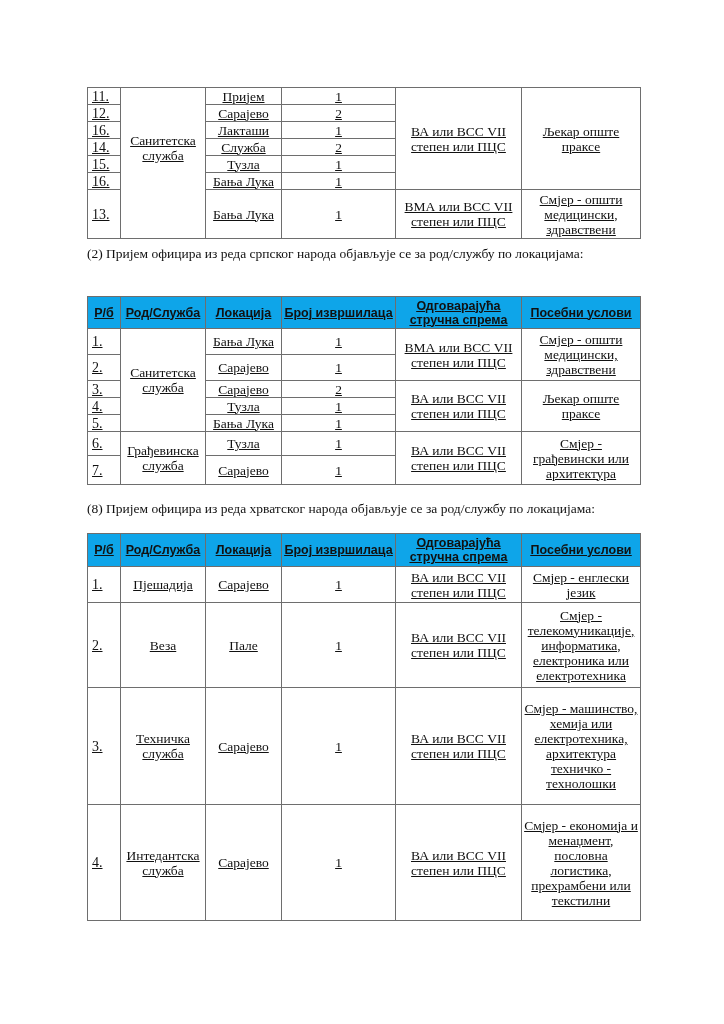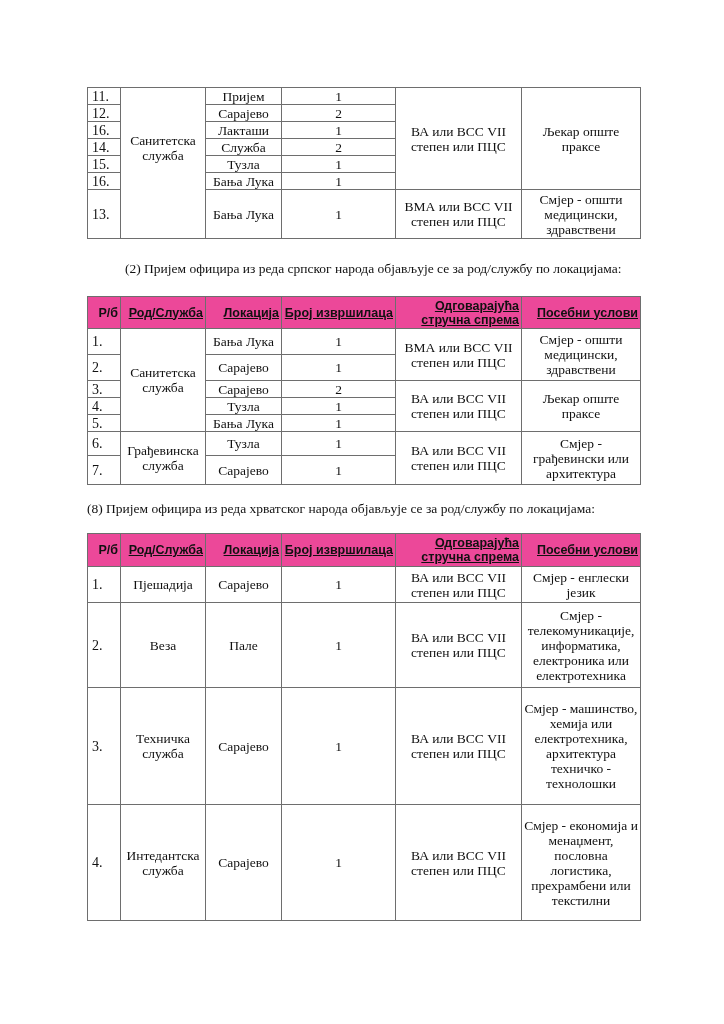--- a/index.html
+++ b/index.html
@@ -1,32 +1,32 @@
 <!DOCTYPE html>
 <html><head>
 <meta charset="utf-8">
 <style>
   html, body { margin:0; padding:0; background:#ffffff; }
   body { width:724px; height:1024px; position:relative; overflow:hidden;
          font-family:"Liberation Serif", "DejaVu Serif", serif; color:#111; }
   table { position:absolute; left:87px; border-collapse:collapse; table-layout:fixed;
-          width:553px; font-size:13.5px; line-height:15px; }
+          width:553px; font-size:13.5px; line-height:15px;text-decoration:underline; }
   td, th { border:1px solid #6e6e6e; padding:0 2px; text-align:center; vertical-align:middle;
            overflow:hidden; }
   col.c1 { width:33px; } col.c2 { width:85px; } col.c3 { width:76px; }
   col.c4 { width:114px; } col.c5 { width:126px; } col.c6 { width:119px; }
   td.rb { text-align:left; padding-left:4px; font-size:14px; }
-  th { background:#ec4899; font-family:"Liberation Sans", "DejaVu Sans", sans-serif; font-weight:bold;
-       font-size:12.5px; line-height:14px; text-decoration:underline; border-color:#6e6e6e;text-align:right; }
+  th { background:#0ea5e9; font-family:"Liberation Sans", "DejaVu Sans", sans-serif; font-weight:bold;
+       font-size:12.5px; line-height:14px; text-decoration:underline; border-color:#6e6e6e; }
   th.rbh { text-decoration:none; }
   .para { position:absolute; left:87px; font-size:13.5px; white-space:nowrap; }
   #t1 { top:87px; }
   #t2 { top:296px; }
   #t3 { top:533px; }
-  #p2 { top:261px;margin-left:38px; }
+  #p2 { top:246px; }
   #p3 { top:501px; }
 </style>
 </head>
 <body>
 
 <table id="t1">
   <colgroup>
       <col class="c1">
       <col class="c2">
       <col class="c3">

